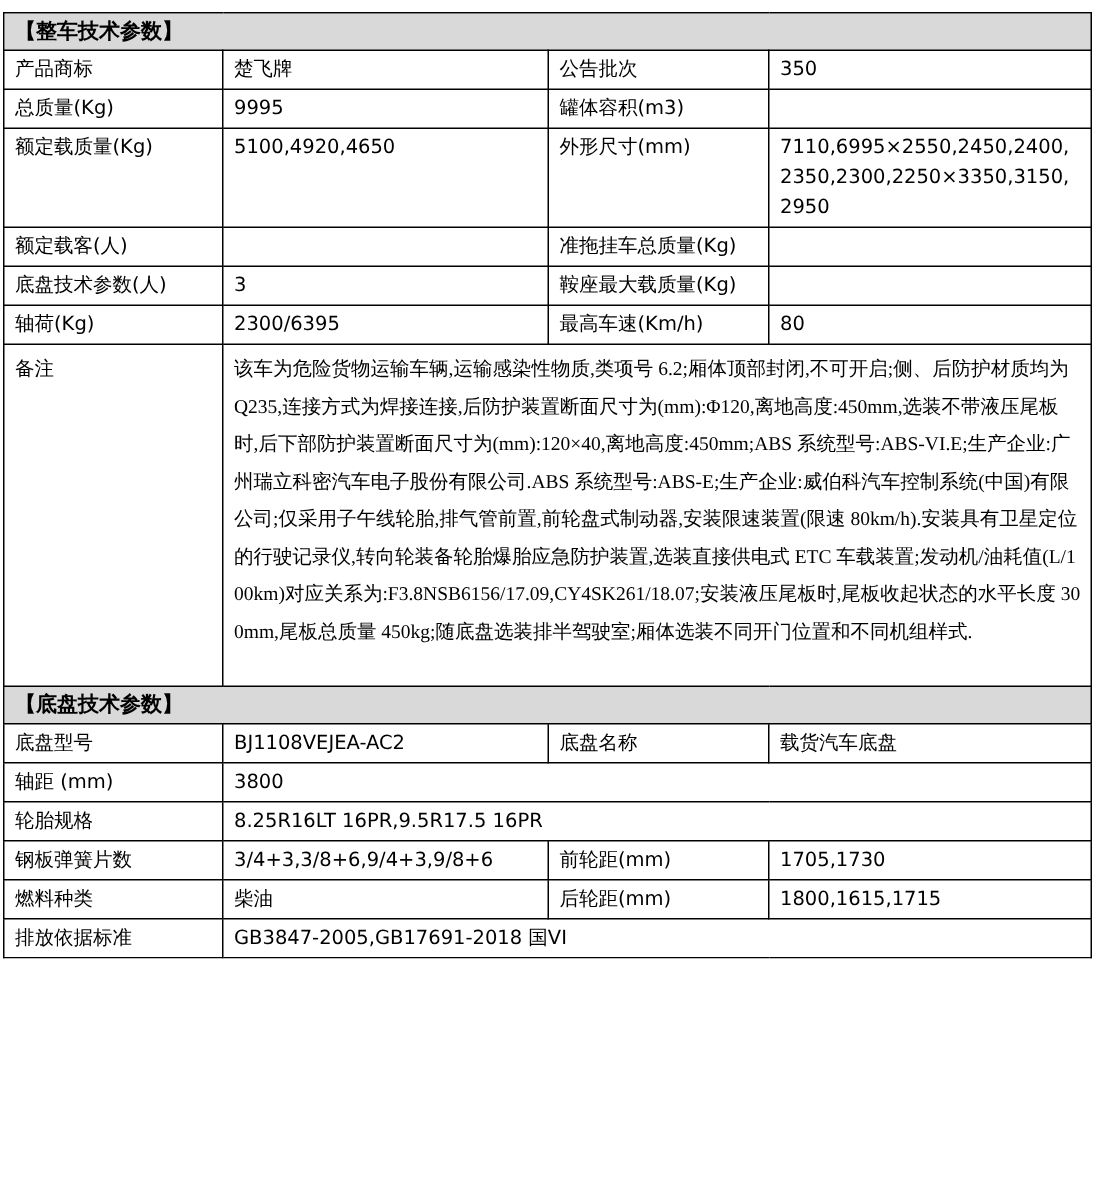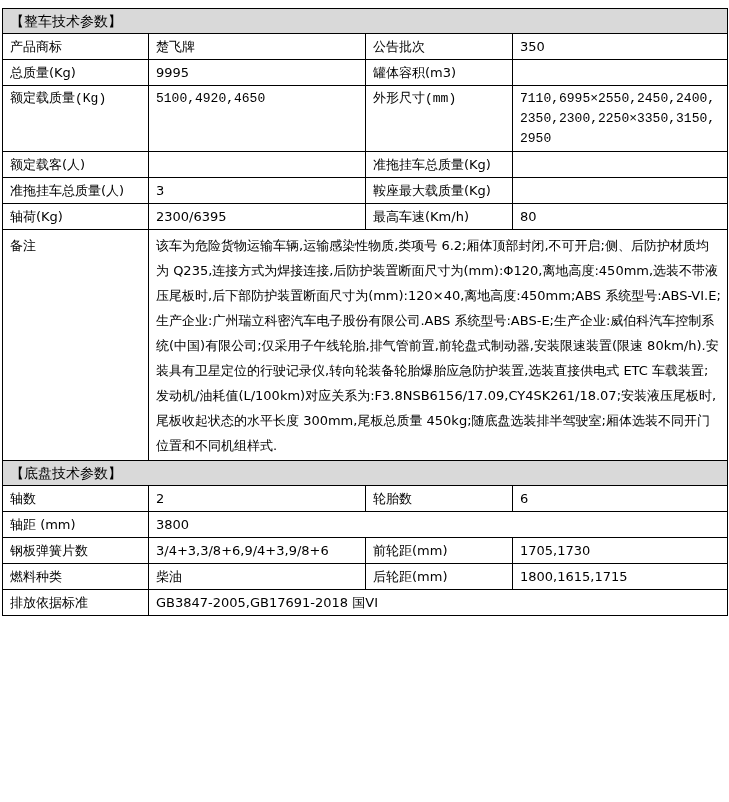--- a/index.html
+++ b/index.html
@@ -12,28 +12,28 @@
   table.spec td{
     border:1px solid var(--border);
     padding:3px 6px 2px 7px;
     vertical-align:top;
     line-height:20px;
     word-break:break-all;
     overflow:hidden;
   }
   tr.section-header td{
     background:var(--header-bg);
-    font-weight:normal;
+    font-weight:bold;
     font-size:14px;
     height:19px;
     line-height:19px;
   }
   tr.r-norm td{height:18px;}
-  tr.r-tall td{height:40px;font-family:Liberation Mono, monospace;}
-  tr.remark-row td{height:222px;line-height:25px;}
+  tr.r-tall td{height:40px;}
+  tr.remark-row td{height:222px;line-height:25px;font-family:Liberation Serif, serif;}
 </style>
 </head>
 <body>
 
 <div class="sheet">
   <table class="spec">
     <colgroup>
       <col style="width:146px">
         <col style="width:217px">
         <col style="width:147px">
@@ -63,21 +63,21 @@
         <td>外形尺寸(mm)</td>
         <td>7110,6995×2550,2450,2400,2350,2300,2250×3350,3150,2950</td>
       </tr>
       <tr class="r-norm">
         <td>额定载客(人)</td>
         <td></td>
         <td>准拖挂车总质量(Kg)</td>
         <td></td>
       </tr>
       <tr class="r-norm">
-        <td>准拖挂车总质量(人)</td>
+        <td>底盘技术参数(人)</td>
         <td>3</td>
         <td>鞍座最大载质量(Kg)</td>
         <td></td>
       </tr>
       <tr class="r-norm">
         <td>轴荷(Kg)</td>
         <td>2300/6395</td>
         <td>最高车速(Km/h)</td>
         <td>80</td>
       </tr>
@@ -85,28 +85,32 @@
       <tr class="remark-row">
         <td>备注</td>
         <td colspan="3">该车为危险货物运输车辆,运输感染性物质,类项号 6.2;厢体顶部封闭,不可开启;侧、后防护材质均为 Q235,连接方式为焊接连接,后防护装置断面尺寸为(mm):Φ120,离地高度:450mm,选装不带液压尾板时,后下部防护装置断面尺寸为(mm):120×40,离地高度:450mm;ABS 系统型号:ABS-VI.E;生产企业:广州瑞立科密汽车电子股份有限公司.ABS 系统型号:ABS-E;生产企业:威伯科汽车控制系统(中国)有限公司;仅采用子午线轮胎,排气管前置,前轮盘式制动器,安装限速装置(限速 80km/h).安装具有卫星定位的行驶记录仪,转向轮装备轮胎爆胎应急防护装置,选装直接供电式 ETC 车载装置;发动机/油耗值(L/100km)对应关系为:F3.8NSB6156/17.09,CY4SK261/18.07;安装液压尾板时,尾板收起状态的水平长度 300mm,尾板总质量 450kg;随底盘选装排半驾驶室;厢体选装不同开门位置和不同机组样式.</td>
       </tr>
 
       <tr class="section-header">
         <td colspan="4">【底盘技术参数】</td>
       </tr>
 
       <tr class="r-norm">
-        <td>轴数</td>
-        <td>2</td>
-        <td>轮胎数</td>
-        <td>6</td>
+        <td>底盘型号</td>
+        <td>BJ1108VEJEA-AC2</td>
+        <td>底盘名称</td>
+        <td>载货汽车底盘</td>
       </tr>
       <tr class="r-norm">
         <td>轴距 (mm)</td>
         <td colspan="3">3800</td>
+      </tr>
+      <tr class="r-norm">
+        <td>轮胎规格</td>
+        <td colspan="3">8.25R16LT 16PR,9.5R17.5 16PR</td>
       </tr>
       <tr class="r-norm">
         <td>钢板弹簧片数</td>
         <td>3/4+3,3/8+6,9/4+3,9/8+6</td>
         <td>前轮距(mm)</td>
         <td>1705,1730</td>
       </tr>
       <tr class="r-norm">
         <td>燃料种类</td>
         <td>柴油</td>

